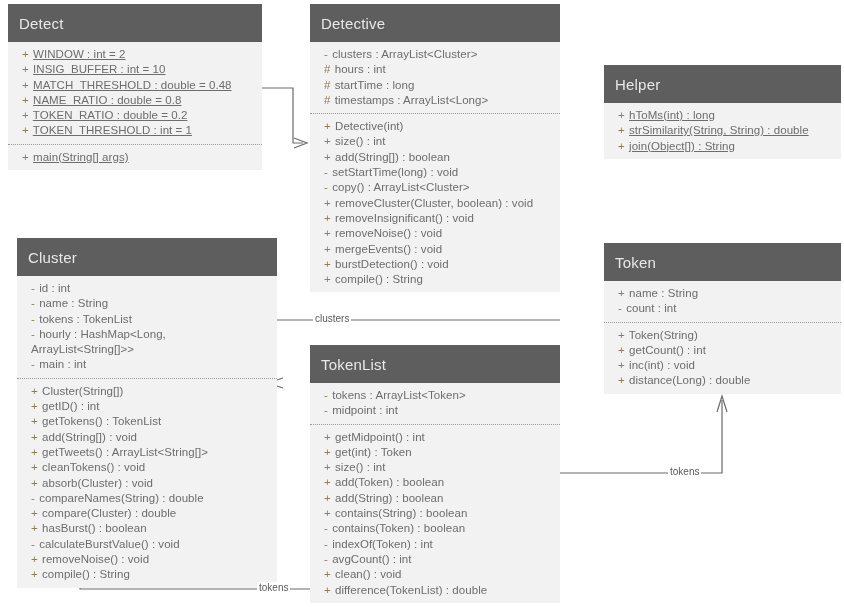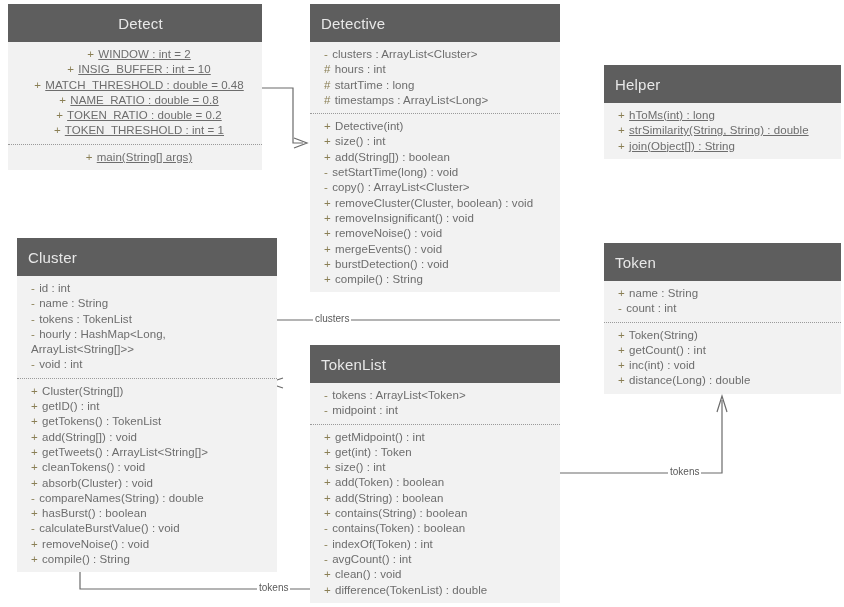--- a/index.html
+++ b/index.html
@@ -95,21 +95,21 @@
     <g>
       <path d="M 80 565 L 80 589 L 530 589 L 530 573" fill="none" stroke="#6b6b6b" stroke-width="1.2"></path>
     </g>
 
     <g>
       <path d="M 560 473 L 722 473 L 722 400" fill="none" stroke="#6b6b6b" stroke-width="1.2"></path>
       <path d="M 717 412 L 722 396 L 727 412" fill="none" stroke="#6b6b6b" stroke-width="1.2"></path>
     </g>
   </svg>
 
-  <div class="uml-class" style="left:8px; top:4px; width:254px;text-align:center;">
+  <div class="uml-class" style="left:8px; top:4px; width:254px;">
     <div class="uml-header">Detect</div>
     <div class="uml-section">
       <div class="uml-row static"><span class="vis">+</span> <span class="sig">WINDOW : int = 2</span></div>
       <div class="uml-row static"><span class="vis">+</span> <span class="sig">INSIG_BUFFER : int = 10</span></div>
       <div class="uml-row static"><span class="vis">+</span> <span class="sig">MATCH_THRESHOLD : double = 0.48</span></div>
       <div class="uml-row static"><span class="vis">+</span> <span class="sig">NAME_RATIO : double = 0.8</span></div>
       <div class="uml-row static"><span class="vis">+</span> <span class="sig">TOKEN_RATIO : double = 0.2</span></div>
       <div class="uml-row static"><span class="vis">+</span> <span class="sig">TOKEN_THRESHOLD : int = 1</span></div>
     </div>
     <div class="uml-section compartment-divider">
@@ -149,31 +149,32 @@
     </div>
   </div>
 
   <div class="uml-class" style="left:17px; top:195px; width:260px;margin-top:43px;">
     <div class="uml-header">Cluster</div>
     <div class="uml-section">
       <div class="uml-row"><span class="vis">-</span> <span class="sig">id : int</span></div>
       <div class="uml-row"><span class="vis">-</span> <span class="sig">name : String</span></div>
       <div class="uml-row"><span class="vis">-</span> <span class="sig">tokens : TokenList</span></div>
       <div class="uml-row"><span class="vis">-</span> <span class="sig">hourly : HashMap&lt;Long, ArrayList&lt;String[]&gt;&gt;</span></div>
-      <div class="uml-row"><span class="vis">-</span> <span class="sig">void : int</span></div>
+      <div class="uml-row"><span class="vis">-</span> <span class="sig">main : int</span></div>
     </div>
     <div class="uml-section compartment-divider">
       <div class="uml-row"><span class="vis">+</span> <span class="sig">Cluster(String[])</span></div>
       <div class="uml-row"><span class="vis">+</span> <span class="sig">getID() : int</span></div>
       <div class="uml-row"><span class="vis">+</span> <span class="sig">getTokens() : TokenList</span></div>
       <div class="uml-row"><span class="vis">+</span> <span class="sig">add(String[]) : void</span></div>
       <div class="uml-row"><span class="vis">+</span> <span class="sig">getTweets() : ArrayList&lt;String[]&gt;</span></div>
       <div class="uml-row"><span class="vis">+</span> <span class="sig">cleanTokens() : void</span></div>
       <div class="uml-row"><span class="vis">+</span> <span class="sig">absorb(Cluster) : void</span></div>
       <div class="uml-row"><span class="vis">-</span> <span class="sig">compareNames(String) : double</span></div>
+      <div class="uml-row"><span class="vis">+</span> <span class="sig">compare(Cluster) : double</span></div>
       <div class="uml-row"><span class="vis">+</span> <span class="sig">hasBurst() : boolean</span></div>
       <div class="uml-row"><span class="vis">-</span> <span class="sig">calculateBurstValue() : void</span></div>
       <div class="uml-row"><span class="vis">+</span> <span class="sig">removeNoise() : void</span></div>
       <div class="uml-row"><span class="vis">+</span> <span class="sig">compile() : String</span></div>
     </div>
   </div>
 
   <div class="uml-class" style="left:310px; top:345px; width:250px;">
     <div class="uml-header">TokenList</div>
     <div class="uml-section">

